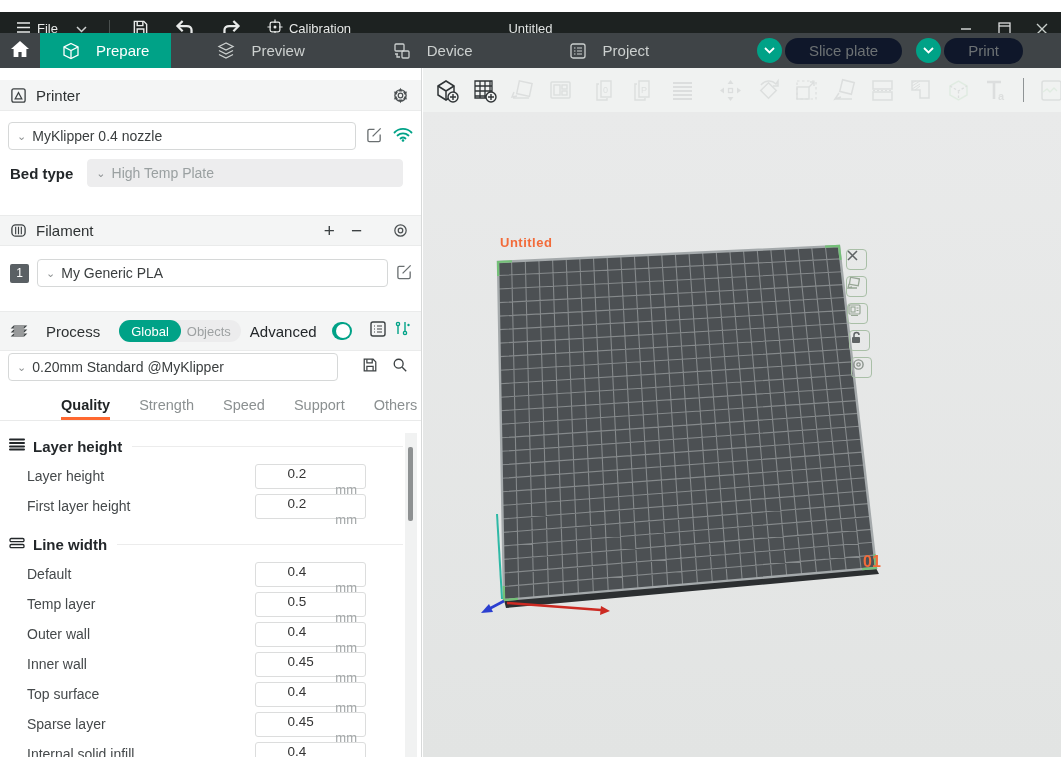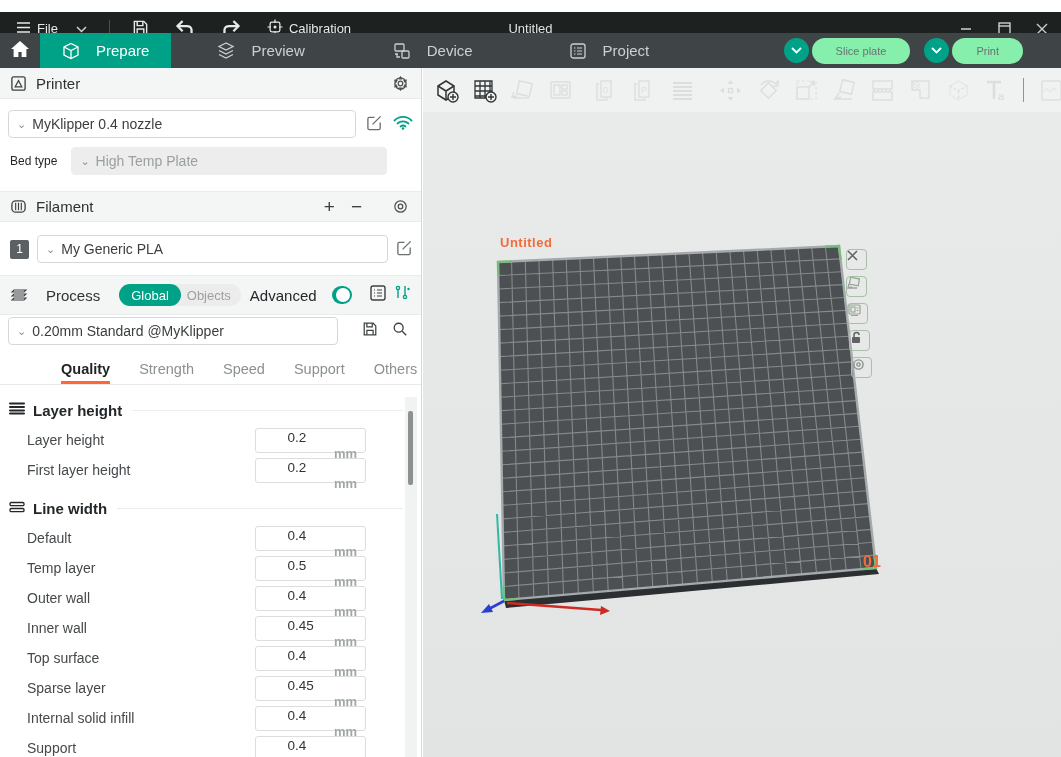--- a/index.html
+++ b/index.html
@@ -19,42 +19,42 @@
   
   .tabbar{position:absolute;left:0;top:33px;width:1061px;height:35px;background:#3f4447;
     display:flex;align-items:stretch;color:#ccd0cf;font-size:15px;}
   .home{width:40px;display:flex;align-items:center;justify-content:center;}
   .tab{display:flex;align-items:center;gap:16px;padding:0 22px;}
   .tab.active{background:#00a287;color:#fff;}
   .tab .ticon{display:flex;align-items:center;}
   .tabbar-right{margin-left:auto;display:flex;align-items:center;gap:14px;padding-right:38px;}
   .combo{display:flex;align-items:center;gap:3px;}
   .combo-arrow{width:25px;height:25px;border-radius:50%;background:#00a287;display:flex;align-items:center;justify-content:center;}
-  .combo-btn{height:26px;border-radius:13px;background:#86efac;color:#6d7274;font-size:11px;
+  .combo-btn{height:26px;border-radius:13px;background:#0f172a;color:#6d7274;font-size:15px;
     display:flex;align-items:center;justify-content:center;padding:0 24px;}
 
   
   .sidebar{position:absolute;left:0;top:68px;width:422px;height:689px;background:#fff;
     border-right:1px solid #d7d9d9;display:flex;flex-direction:column;overflow:hidden;}
   .sec-head{height:31px;flex:0 0 31px;background:#f4f5f5;border-bottom:1px solid #eaebeb;border-top:1px solid #eaebeb;
-    display:flex;align-items:center;padding:0 12px 0 10px;gap:9px;}
+    display:flex;align-items:center;padding:0 12px 0 10px;gap:9px;margin-top:12px;}
   .sec-head:first-child{border-top:none;}
   .sec-title{font-size:15px;color:#2e3233;}
   .sec-tools{margin-left:auto;display:flex;align-items:center;gap:16px;color:#4b5052;}
   .plusminus{font-size:19px;color:#3c4143;line-height:1;}
   .icon14{display:flex;align-items:center;}
 
   .pad{padding:11px 8px 4px 8px;}
   .selrow{display:flex;align-items:center;gap:10px;}
   .select{height:28px;border:1px solid #d6d8d8;border-radius:4px;background:#fff;
     display:flex;align-items:center;gap:6px;padding:0 8px;font-size:14px;color:#3a3e3f;flex:1;}
   .select .chev{color:#8d9192;font-size:11px;}
   .select.gray{background:#ededee;border:1px solid #ededee;color:#9aa0a1;}
   .bedrow{display:flex;align-items:center;margin:9px 0 12px 0;gap:14px;}
-  .bedlabel{font-size:12px;color:#23272a;padding-left:2px;}
+  .bedlabel{font-size:15px;color:#23272a;padding-left:2px;font-weight:bold;}
   .bedrow .select{flex:0 0 316px;}
 
   .filrow{display:flex;align-items:center;gap:8px;padding:13px 8px 12px 10px;}
   .slotbadge{width:19px;height:19px;background:#5a6064;color:#fff;font-size:12px;display:flex;align-items:center;justify-content:center;border-radius:2px;flex:0 0 19px;}
 
   .procrow{display:flex;align-items:center;padding:8px 10px 8px 10px;height:40px;}
   .procname{font-size:15px;color:#2e3233;margin:0 10px 0 9px;}
   .scope{display:flex;align-items:center;background:#ececed;border-radius:11px;height:22px;font-size:13px;}
   .scope .on{background:#00a287;color:#fff;border-radius:11px;height:22px;display:flex;align-items:center;padding:0 12px;}
   .scope .off{color:#9da1a2;padding:0 10px 0 6px;text-align:right;}
@@ -74,21 +74,21 @@
 
   .settings{position:relative;flex:1;overflow:hidden;padding-top:10px;}
   .grouphead{display:flex;align-items:center;height:30px;padding-left:8px;}
   .grouphead .gtitle{font-size:15px;font-weight:bold;color:#23272a;margin-left:7px;}
   .grouphead .rule{flex:1;height:1px;background:#ececec;margin:0 18px 0 10px;}
   .srow{display:flex;align-items:center;height:30px;padding:0 55px 0 27px;}
   .srow .slabel{font-size:14px;color:#45494b;}
   .numbox{margin-left:auto;width:111px;height:25px;border:1px solid #dcdddd;border-radius:3px;
     display:flex;align-items:center;background:#fff;flex-direction:column;}
   .numbox input{border:none;outline:none;width:70px;padding-left:12px;font-size:13.5px;color:#333;background:transparent;}
-  .numbox .unit{margin-left:auto;padding-right:8px;font-size:13px;color:#a2a6a7;font-weight:bold;}
+  .numbox .unit{margin-left:auto;padding-right:8px;font-size:13px;color:#a2a6a7;}
   .gutter{position:absolute;right:4px;top:12px;bottom:0;width:12px;background:#f1f2f2;}
   .thumb{position:absolute;left:3px;top:14px;width:5px;height:74px;background:#8e9192;border-radius:2px;}
 
   
   .viewport{position:absolute;left:423px;top:68px;width:638px;height:689px;background:#e4e6e5;}
   .vtoolbar{position:absolute;left:0;top:0;width:638px;height:44px;background:#f0f2f1;
     display:flex;align-items:center;padding-left:8px;overflow:hidden;}
   .vicon{flex:0 0 30px;width:30px;height:30px;display:flex;align-items:center;justify-content:center;color:#2f3436;}
   .vicon.off{color:#5b6162;opacity:0.13;}
   .vsep{flex:0 0 1px;width:1px;height:24px;background:#8f9495;margin:0 12px;}

